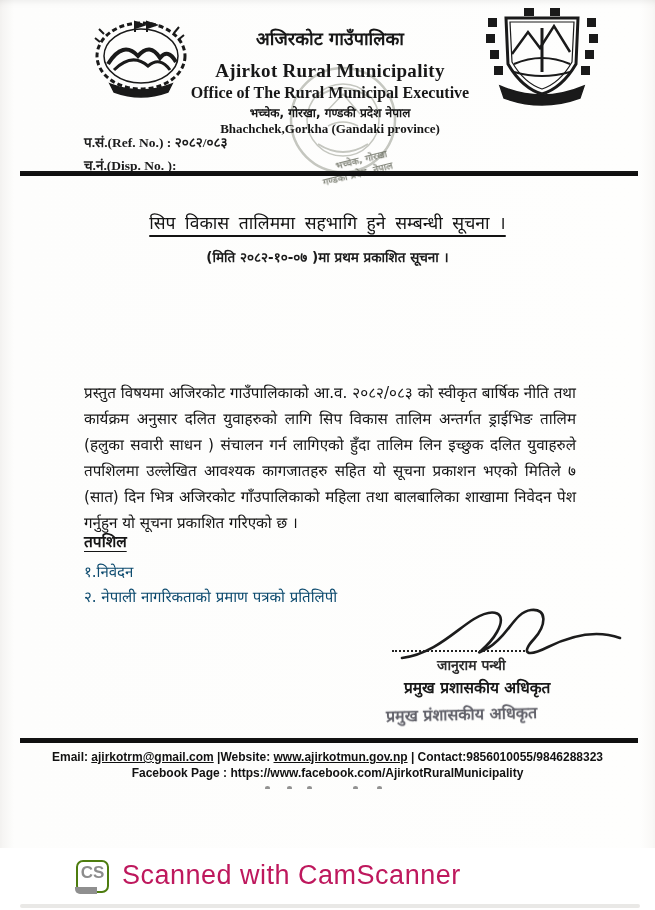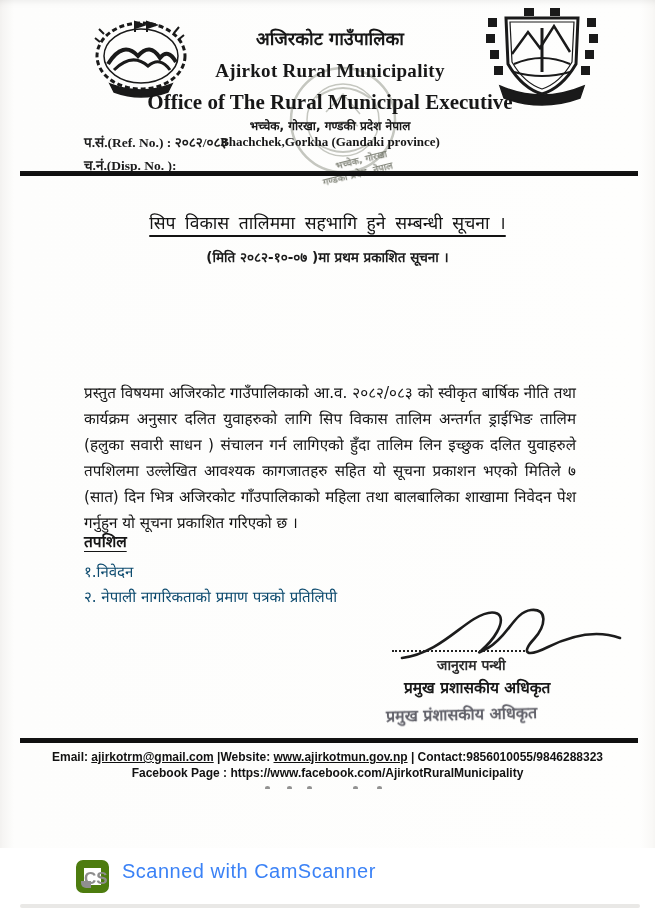--- a/index.html
+++ b/index.html
@@ -13,21 +13,21 @@
     position:absolute; left:0; top:0; width:655px; height:848px;
     background:linear-gradient(90deg,#f4f3f1 0px,#fdfdfc 14px,#fefefd 640px,#f8f7f5 655px);
     box-shadow:inset 0 6px 8px -6px rgba(0,0,0,0.10);
   }
   
   .logo { position:absolute; }
   .header-center { position:absolute; left:120px; top:26px; width:420px; text-align:center; color:#171717; }
   .h-np1 { font-size:18px; font-weight:bold; font-family:"DejaVu Sans", sans-serif; }
   .h-en1 { font-size:19px; font-weight:bold; letter-spacing:0.3px; margin-top:10px; }
   .h-np2 { font-size:16px; font-weight:bold; font-family:"DejaVu Sans", sans-serif; margin-top:1px; }
-  .h-en2 { font-size:21px; font-weight:bold; margin-top:8px; }
+  .h-en2 { font-size:16px; font-weight:bold; margin-top:2px; }
   .h-np3 { font-size:12px; font-weight:bold; font-family:"DejaVu Sans", sans-serif; margin-top:2px; }
   .h-en3 { font-size:13px; font-weight:bold; }
   .refline { position:absolute; left:84px; font-size:13.5px; font-weight:bold; color:#1c1c1c; }
   
   .stamp-wrap { position:absolute; left:268px; top:60px; width:150px; height:150px; opacity:0.55; pointer-events:none; }
   .stamp-diag { position:absolute; font-family:"DejaVu Sans", sans-serif; font-weight:bold; color:#5c6052; opacity:0.75;
                 transform:rotate(-14deg); font-size:9.5px; white-space:nowrap; filter:blur(0.3px); }
   .rule-double { position:absolute; left:20px; width:618px; height:5px;
                  border-top:2px solid #141414; border-bottom:3px solid #0f0f0f; }
   
@@ -60,27 +60,27 @@
   .footer1 { position:absolute; left:0; top:750px; width:655px; text-align:center;
              font-family:"Liberation Sans", sans-serif; font-size:12px; font-weight:bold; color:#111; }
   .footer1 .u { text-decoration:underline; }
   .footer2 { position:absolute; left:0; top:766px; width:655px; text-align:center;
              font-family:"Liberation Sans", sans-serif; font-size:12px; font-weight:bold; color:#111; }
   .specks { position:absolute; left:265px; top:786px; width:130px; height:6px; opacity:0.55; }
   .specks i { position:absolute; top:0; width:5px; height:3px; background:#3a3a3a; border-radius:50% 50% 20% 20%; }
   
   .cs-bar { position:absolute; left:0; top:848px; width:655px; height:62px; background:#ffffff; }
   .cs-badge { position:absolute; left:76px; top:12px; width:33px; height:33px;
-              border:8px solid #4d7c0f; border-radius:7px; background:#fff; }
+              border:2px solid #4d7c0f; border-radius:7px; background:#fff; }
   .cs-badge .cs-txt { position:absolute; left:0; top:1px; width:100%; text-align:center;
               font-family:"Liberation Sans", sans-serif; font-size:17px; font-weight:bold; color:#8d8d8d; }
   .cs-badge::after { content:""; position:absolute; left:-3px; right:10px; bottom:-3px; height:7px;
               background:#8f8f8f; border-radius:0 0 0 5px; }
   .cs-label { position:absolute; left:122px; top:12px; font-family:"Liberation Sans", sans-serif;
-              font-size:20px; color:#3b82f6; letter-spacing:0.5px; }
+              font-size:27px; color:#be185d; letter-spacing:0.5px; }
   .bottom-smudge { position:absolute; left:20px; top:904px; width:620px; height:4px;
               background:#e9e8e6; border-radius:2px; }
 </style>
 </head>
 <body>
 
 <div class="canvas">
   <div class="paper"></div>
 
   <div class="logo" style="left:88px; top:12px;">

